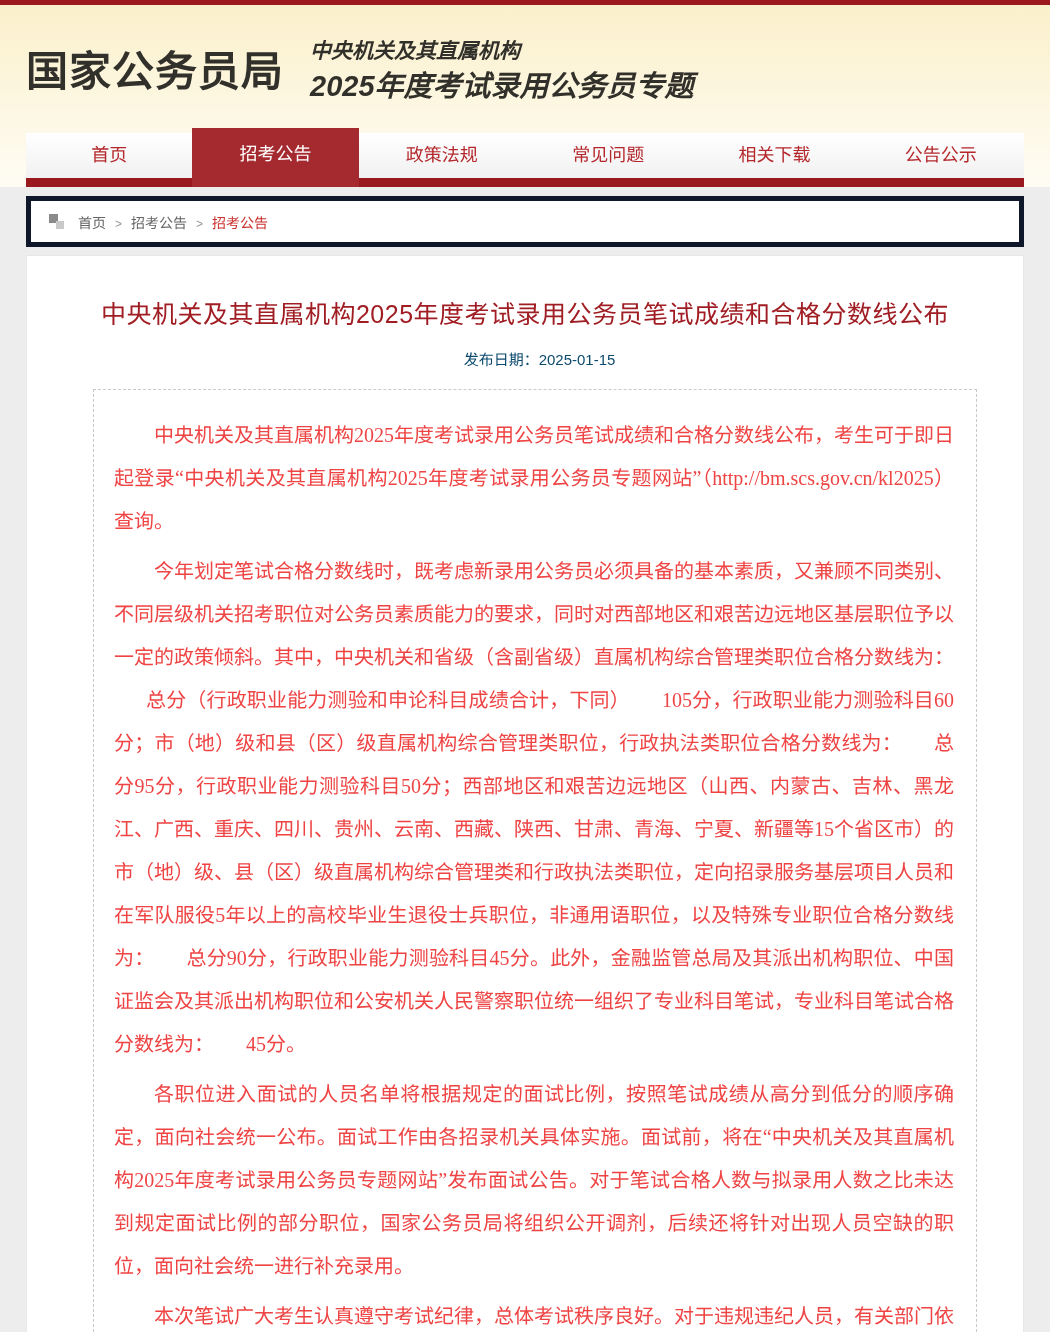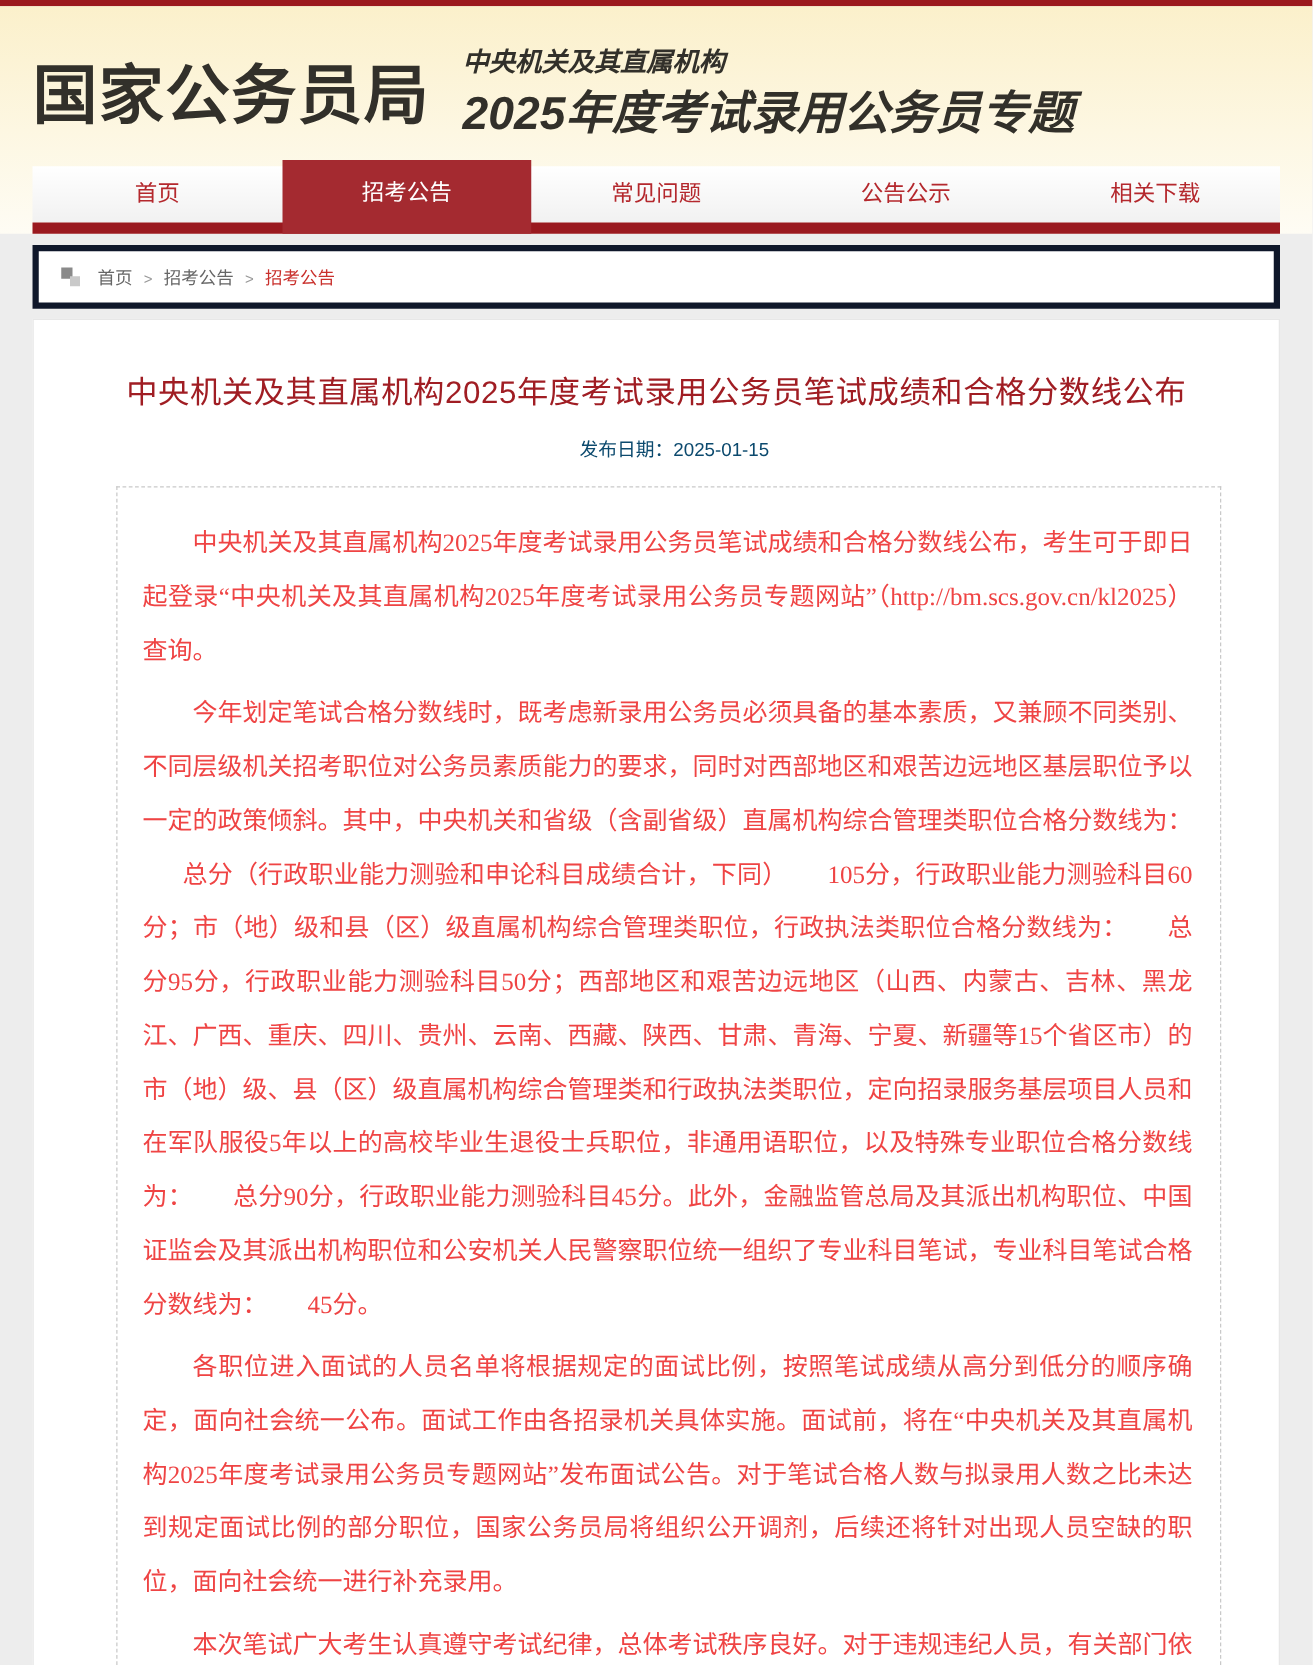--- a/index.html
+++ b/index.html
@@ -17,36 +17,36 @@
     background: linear-gradient(180deg, #fbf0cb 0%, #fdf7e2 55%, #fefcf4 100%);
     padding: 0 26px;
   }
   .brand-row {
     display: flex;
     align-items: flex-start;
     padding-top: 34px;
     height: 128px;
   }
   .logo-text {
-    font-size: 52px;
+    font-size: 42px;
     font-weight: bold;
     letter-spacing: 1px;
     color: #32302a;
     margin-top: 12px;
     line-height: 1;
   }
   .subtitle-block { margin-left: 26px; font-style: italic; }
   .subtitle-line1 {
     font-size: 21px;
     font-weight: bold;
     color: #32302a;
     line-height: 1.15;
   }
   .subtitle-line2 {
-    font-size: 37px;
+    font-size: 29px;
     font-weight: bold;
     color: #32302a;
     margin-top: 7px;
     line-height: 1.15;
   }
 
   
   .nav {
     display: flex;
     height: 45px;
@@ -142,23 +142,24 @@
   <div class="brand-row">
     <div class="logo-text">国家公务员局</div>
     <div class="subtitle-block">
       <div class="subtitle-line1">中央机关及其直属机构</div>
       <div class="subtitle-line2">2025年度考试录用公务员专题</div>
     </div>
   </div>
   <div class="nav">
       <div class="nav-item">首页</div>
       <div class="nav-item active">招考公告</div>
+      <div class="nav-item">政策法规</div>
       <div class="nav-item">常见问题</div>
+      <div class="nav-item">相关下载</div>
       <div class="nav-item">公告公示</div>
-      <div class="nav-item">相关下载</div>
     </div>
   <div class="nav-underline"></div>
 </div>
 
 <div class="breadcrumb-box">
   <span class="bc-icon">
       <span class="sq1"></span>
       <span class="sq2"></span>
     </span>
   <span><span class="bc-item">首页</span><span class="bc-sep">&gt;</span><span class="bc-item">招考公告</span><span class="bc-sep">&gt;</span><span class="bc-item current">招考公告</span></span>

